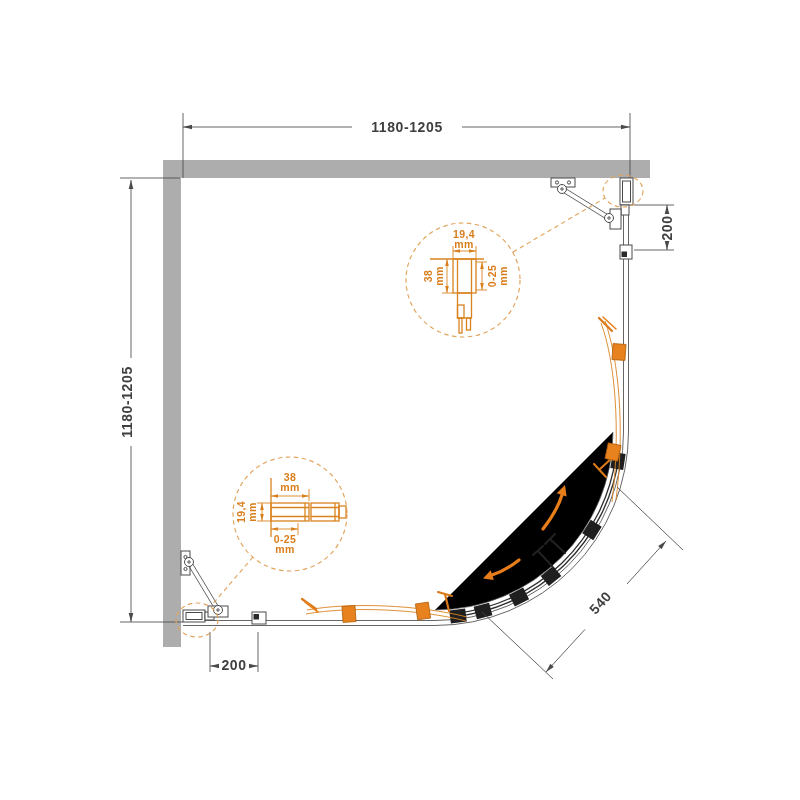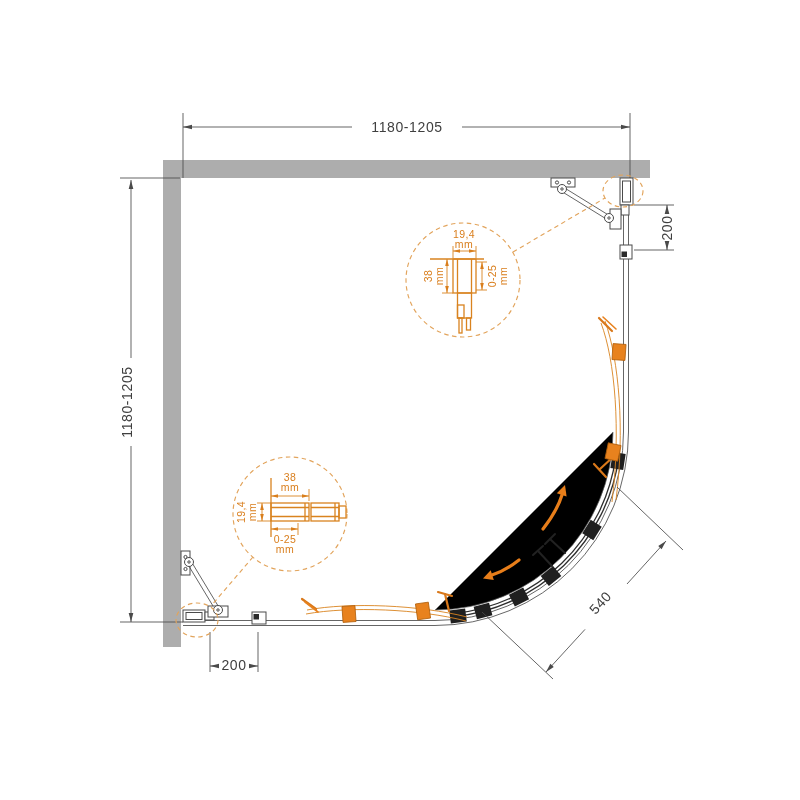--- a/index.html
+++ b/index.html
@@ -1,16 +1,16 @@
 <!DOCTYPE html>
 <html><head>
 <meta charset="utf-8">
 <style>
   html,body{margin:0;padding:0;background:#fff;}
-  .stage{width:800px;height:800px;position:relative;background:#fff;overflow:hidden;}
+  .stage{width:800px;height:800px;position:relative;background:#fff;overflow:hidden;font-weight:bold;}
   svg{display:block;}
   .ln{fill:none;stroke:#4A4A4A;stroke-width:1;}
   .thin{stroke-width:0.85;}
   .vthin{stroke-width:0.7;stroke:#5a5a5a;}
   .wallfill{fill:#ADADAD;stroke:none;}
   .blk{fill:#ffffff;stroke:#4A4A4A;stroke-width:1;}
   .dkf{fill:#1F1F1F;stroke:none;}
   .dksq{fill:#2A2A2A;stroke:none;}
   .door{fill:none;stroke:#2E2E2E;stroke-width:1.3;}
   .hndl{fill:none;stroke:#222;stroke-width:2;stroke-linecap:round;}

